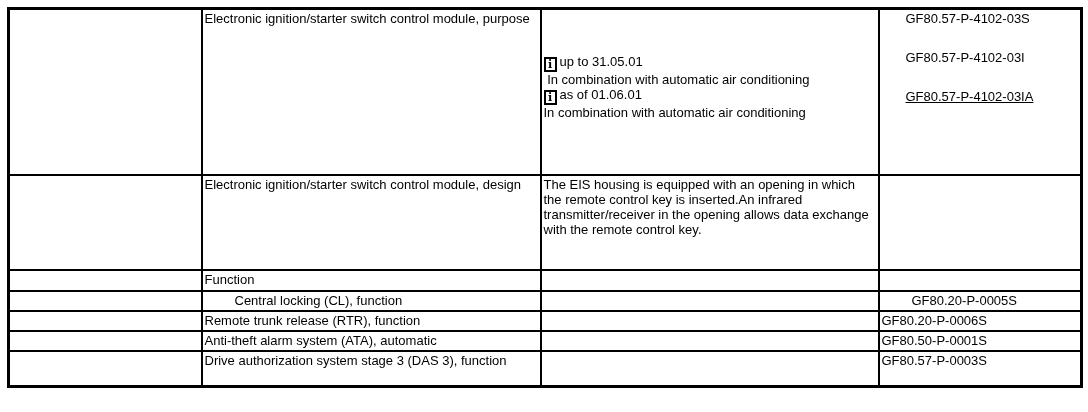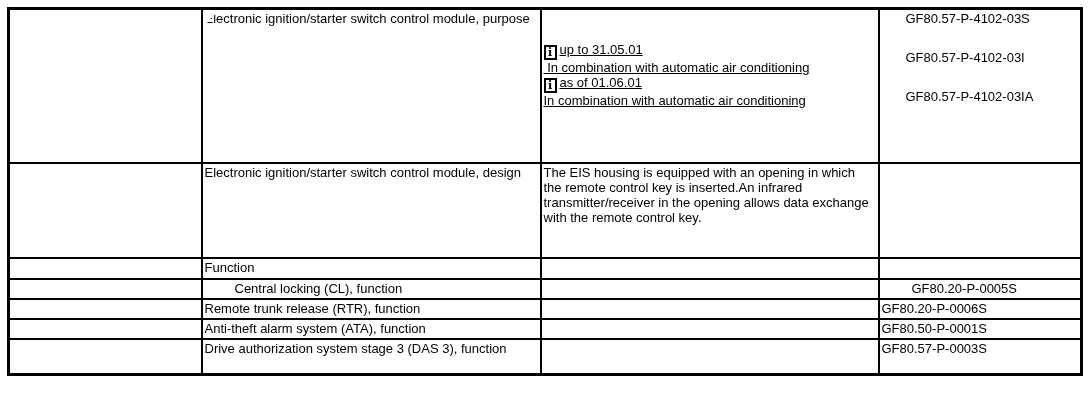--- a/index.html
+++ b/index.html
@@ -14,43 +14,43 @@
   td{
     border:2px solid #000;
     vertical-align:top;
     padding:1px 2px;
     font-size:13px;
     line-height:15px;
     overflow:hidden;
     word-wrap:break-word;
   }
   tr.r1 td{height:35px;}
-  tr.r2 td{height:119px;border-radius:26px;}
+  tr.r2 td{height:119px;}
   tr.r3 td{height:91px;border-radius:6px;}
   tr.r4 td{height:17px;}
   tr.r5 td{height:16px;padding-left:32px;}
   tr.r6 td{height:16px;border-radius:9px;}
   tr.r7 td{height:16px;}
   tr.r8 td{height:31px;}
   .bold{font-weight:normal;}
-  .notes-cell{padding-top:32px;text-decoration:underline;}
+  .notes-cell{padding-top:44px;}
   .note-line{white-space:pre-wrap;}
   .info-icon{
     display:inline-block;
     width:9px;height:11px;
     border:2px solid #000;
     font-family:"DejaVu Serif",serif;
     font-weight:bold;
     font-size:11px;line-height:11px;
     text-align:center;
     vertical-align:-2px;
     margin-right:3px;
   }
   .code-item{margin-bottom:24px;margin-left:24px;}
-  .code-item:last-child{margin-bottom:0;}
+  .code-item:last-child{margin-bottom:0;text-decoration:underline;}
 </style>
 </head>
 <body>
 
 <table class="doc">
   <colgroup>
     <col style="width:193px">
     <col style="width:339px">
     <col style="width:338px">
     <col style="width:203px">
@@ -114,21 +114,21 @@
     </td>
     <td></td>
     <td>
       <span>GF80.20-P-0006S</span>
     </td>
   </tr>
 
   <tr class="r7">
     <td></td>
     <td>
-      <span>Anti-theft alarm system (ATA), function</span>
+      <span>Anti-theft alarm system (ATA), automatic</span>
     </td>
     <td></td>
     <td>
       <span>GF80.50-P-0001S</span>
     </td>
   </tr>
 
   <tr class="r8">
     <td></td>
     <td>

